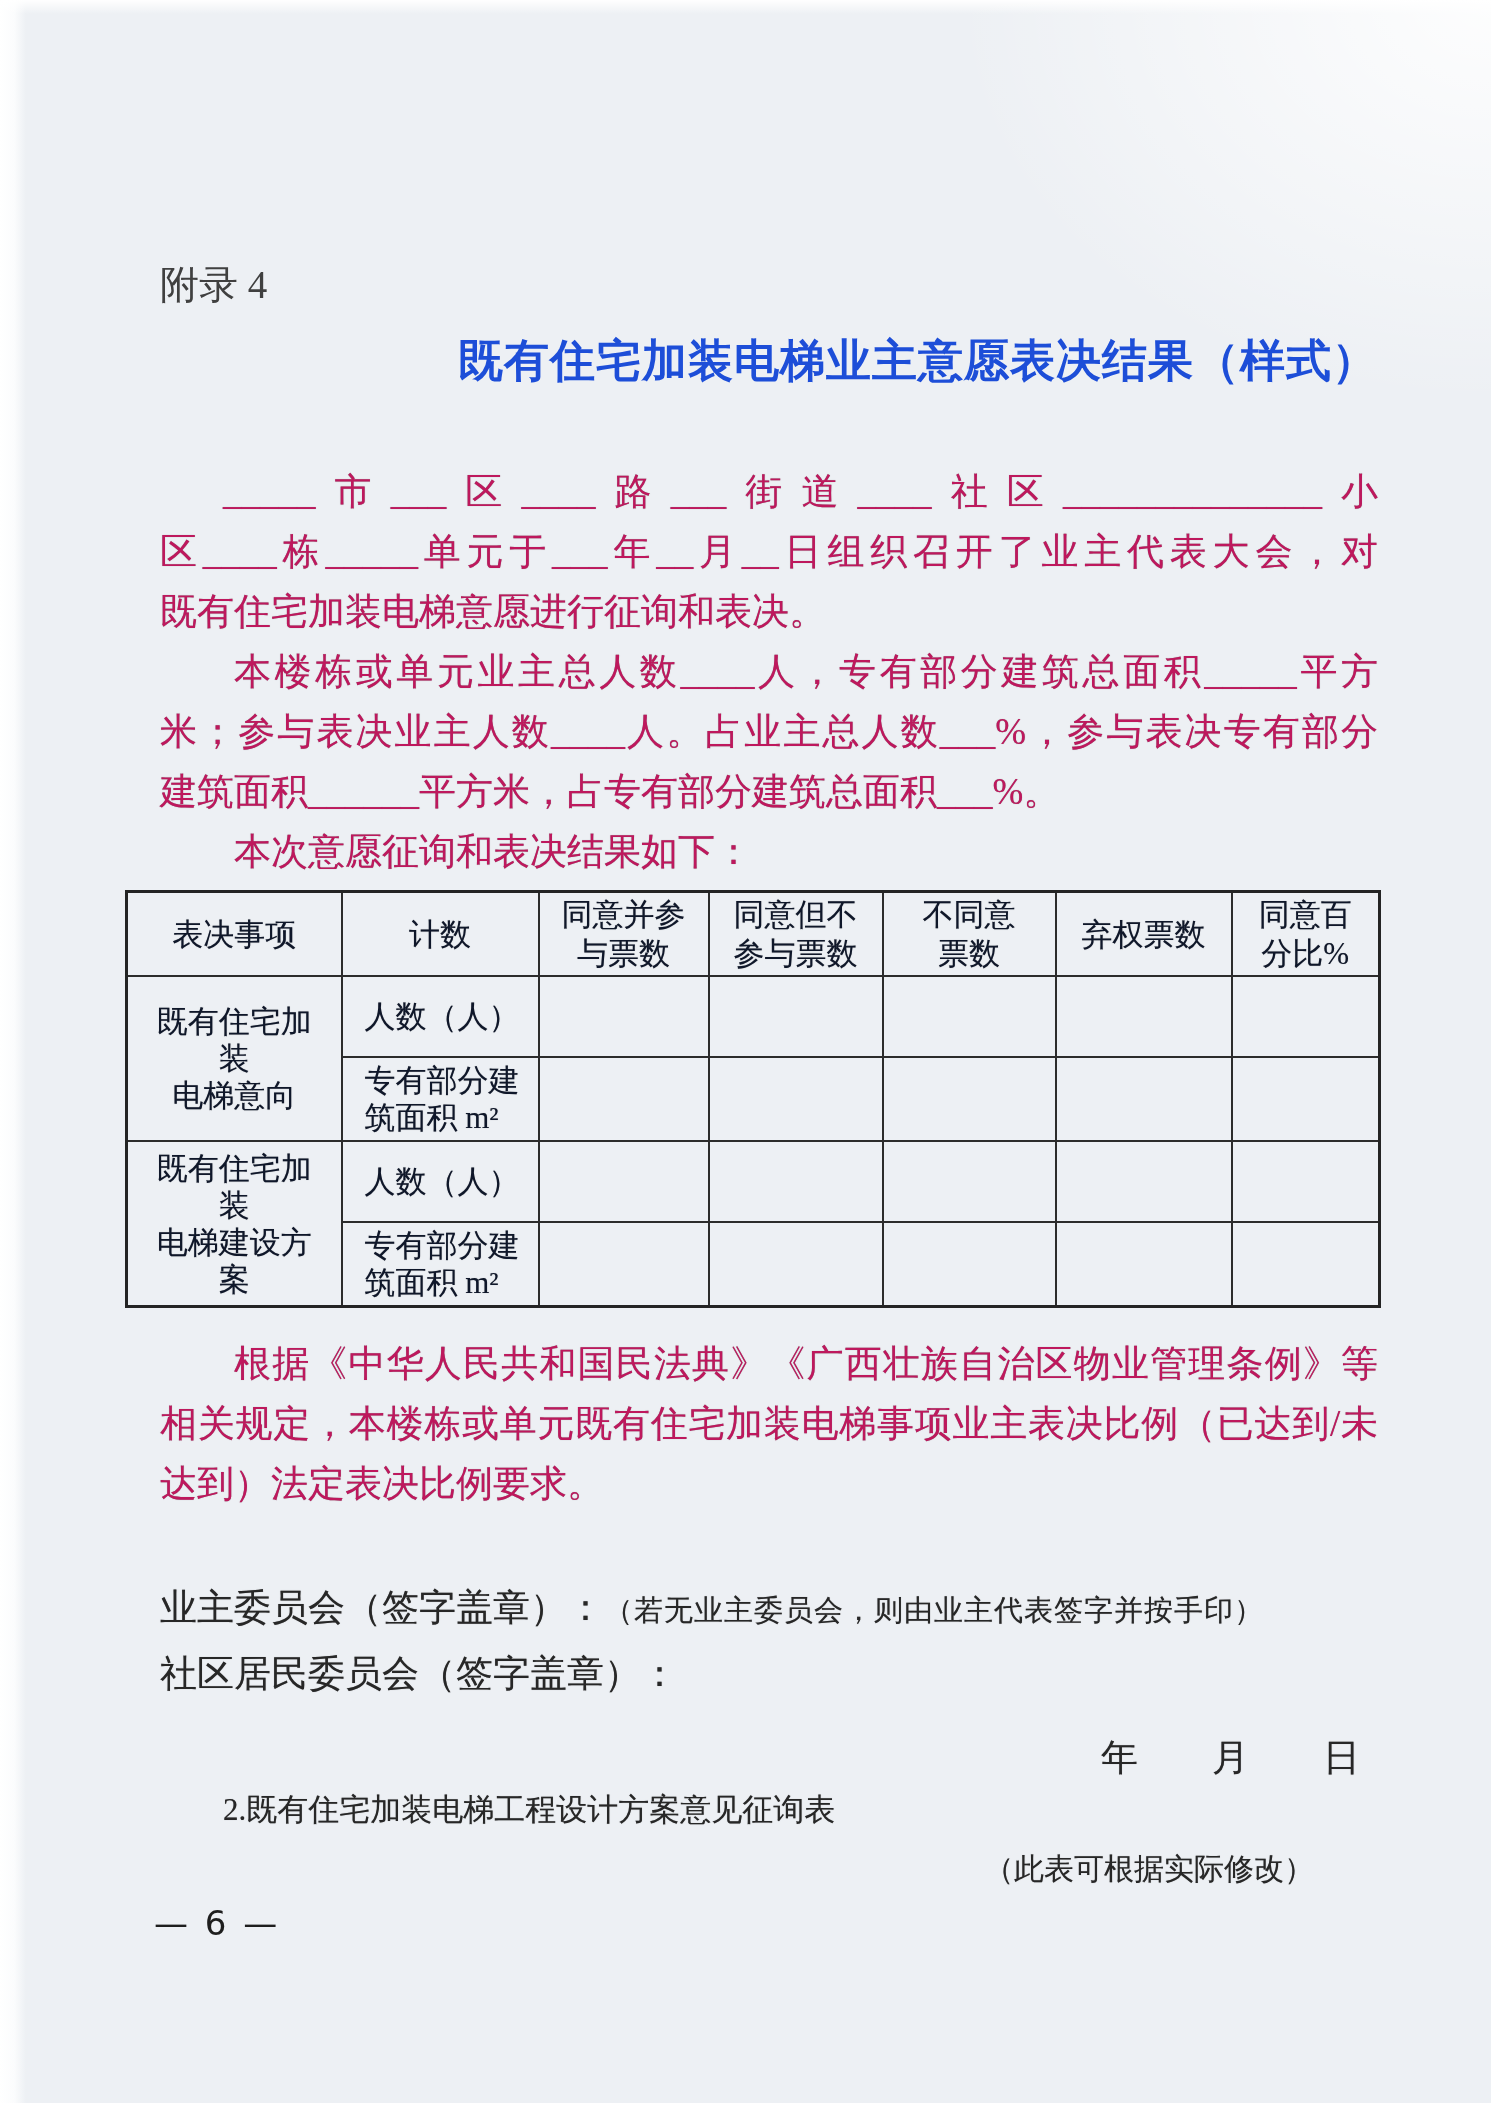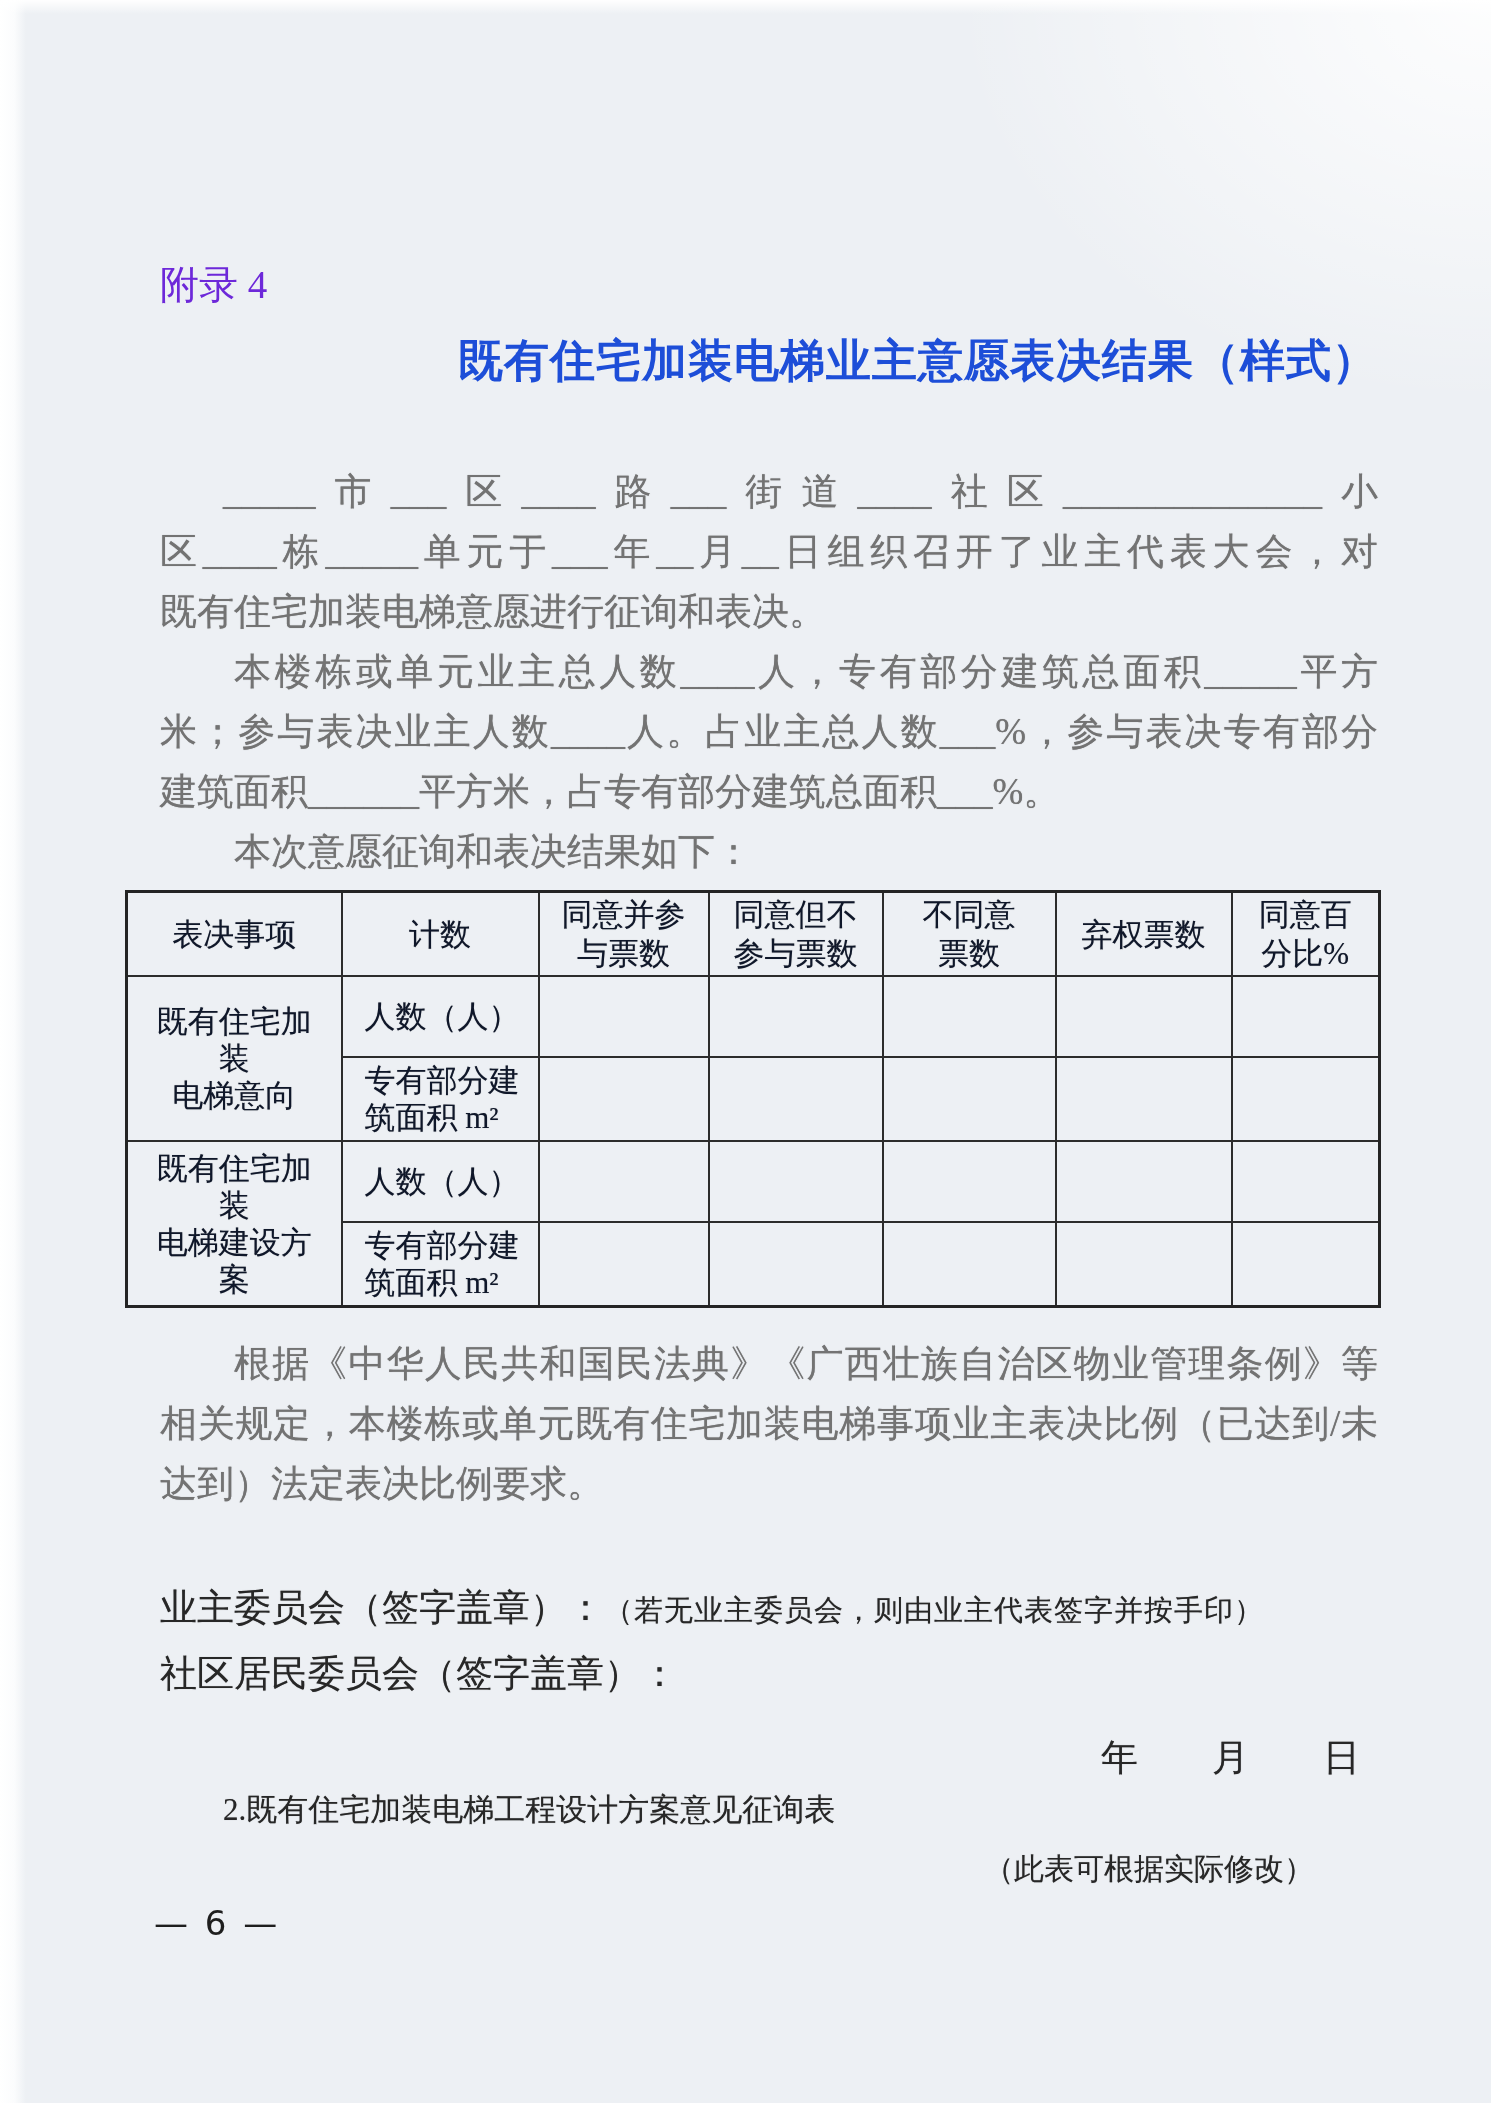--- a/index.html
+++ b/index.html
@@ -14,26 +14,26 @@
   }
   
   .edge-left{position:absolute;left:0;top:0;width:26px;height:100%;
     background:linear-gradient(90deg,#ffffff 0%,#fbfcfd 55%,rgba(255,255,255,0) 100%);}
   .edge-top{position:absolute;left:0;top:0;width:100%;height:14px;
     background:linear-gradient(180deg,#ffffff 0%,rgba(255,255,255,0) 100%);}
   .corner-light{position:absolute;right:0;top:0;width:560px;height:420px;
     background:radial-gradient(ellipse at top right,rgba(255,255,255,.9) 0%,rgba(255,255,255,0) 68%);}
   .content{position:absolute;left:160px;right:113px;top:0;}
 
-  .appendix{margin-top:260px;font-size:39px;line-height:50px;color:#6d28d9;}
+  .appendix{margin-top:260px;font-size:39px;line-height:50px;color:#404040;}
   .doc-title{margin-top:22px;font-size:45px;line-height:58px;font-weight:700;
     text-align:right;letter-spacing:1px;color:#1d4ed8;}
 
   .line{font-size:37px;line-height:60px;text-align:justify;text-align-last:justify;
-    color:#737373;text-shadow:0 0 .7px rgba(45,45,45,.55);font-family:Liberation Serif, serif;}
+    color:#be185d;text-shadow:0 0 .7px rgba(45,45,45,.55);font-family:Liberation Serif, serif;}
   .line.nat{text-align-last:left;}
   .ind2{text-indent:2em;}
   .ind17{text-indent:1.7em;}
   .first-body{margin-top:72px;}
 
   table.vote-table{border-collapse:collapse;table-layout:fixed;
     width:1253px;margin-left:-35px;margin-top:8px;
     border:3px solid #242424;
     font-size:31px;color:#0f172a;}
   .vote-table th,.vote-table td{border:2px solid #2c2c2c;vertical-align:middle;

